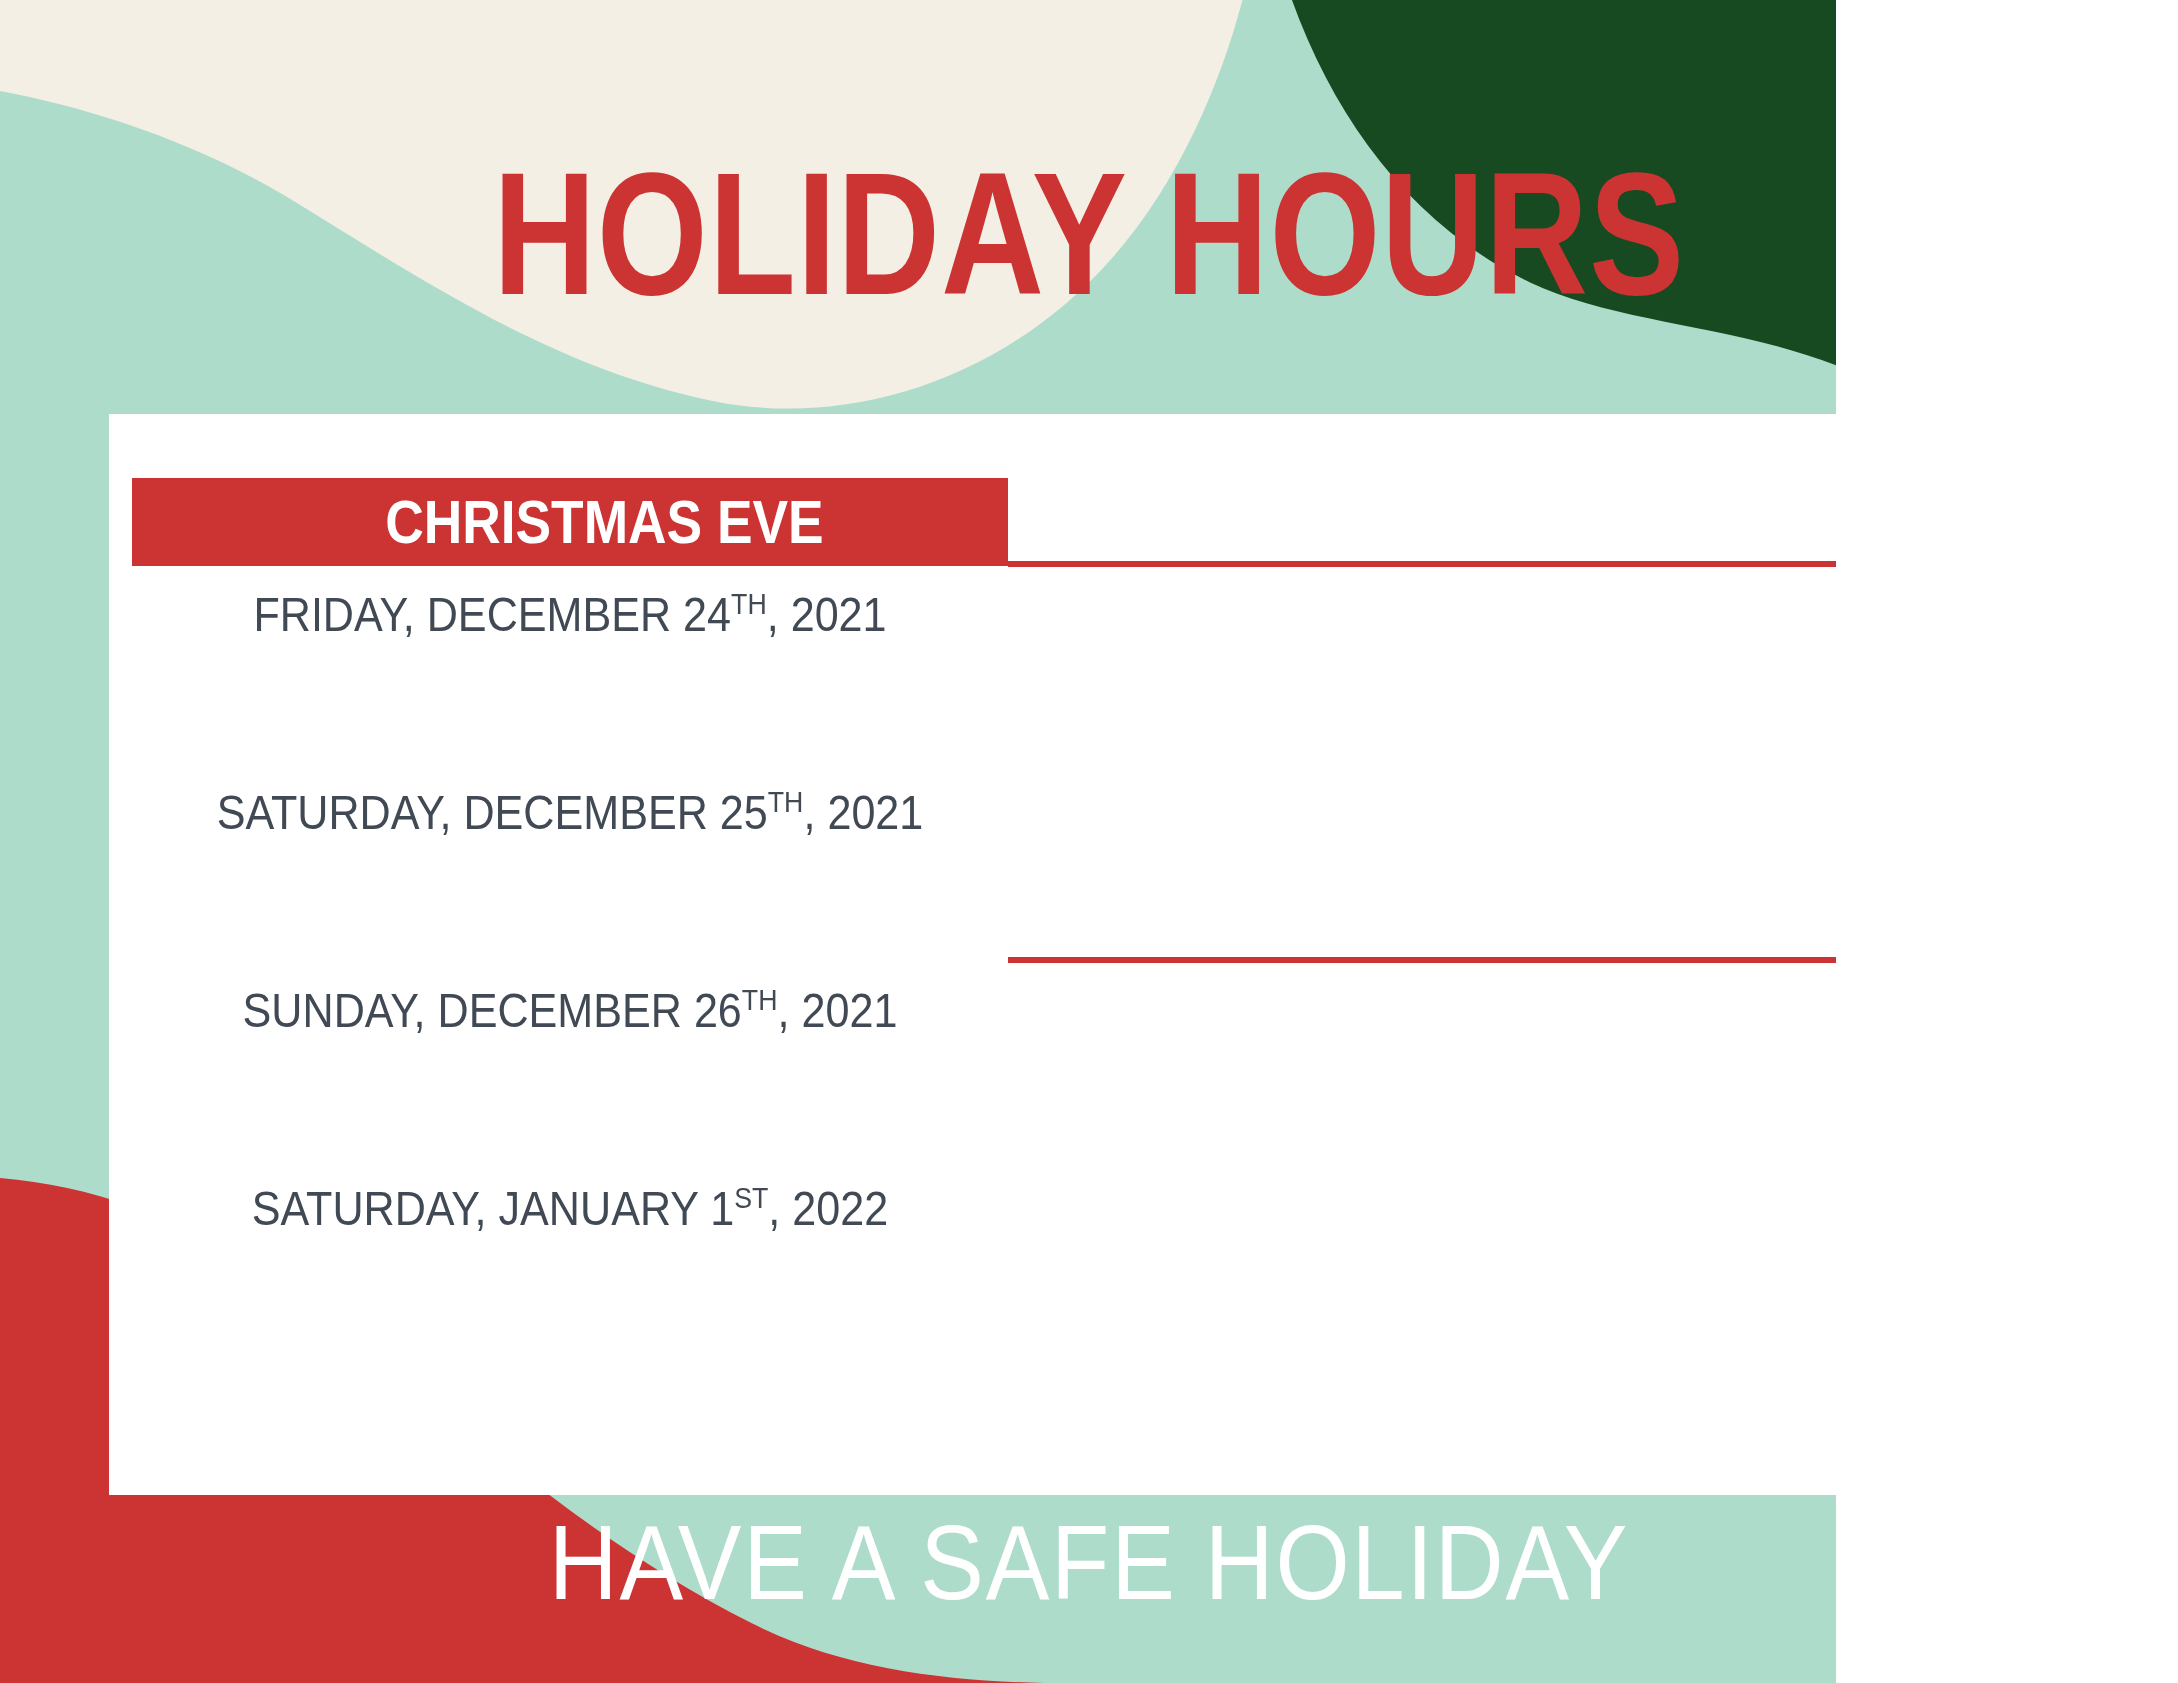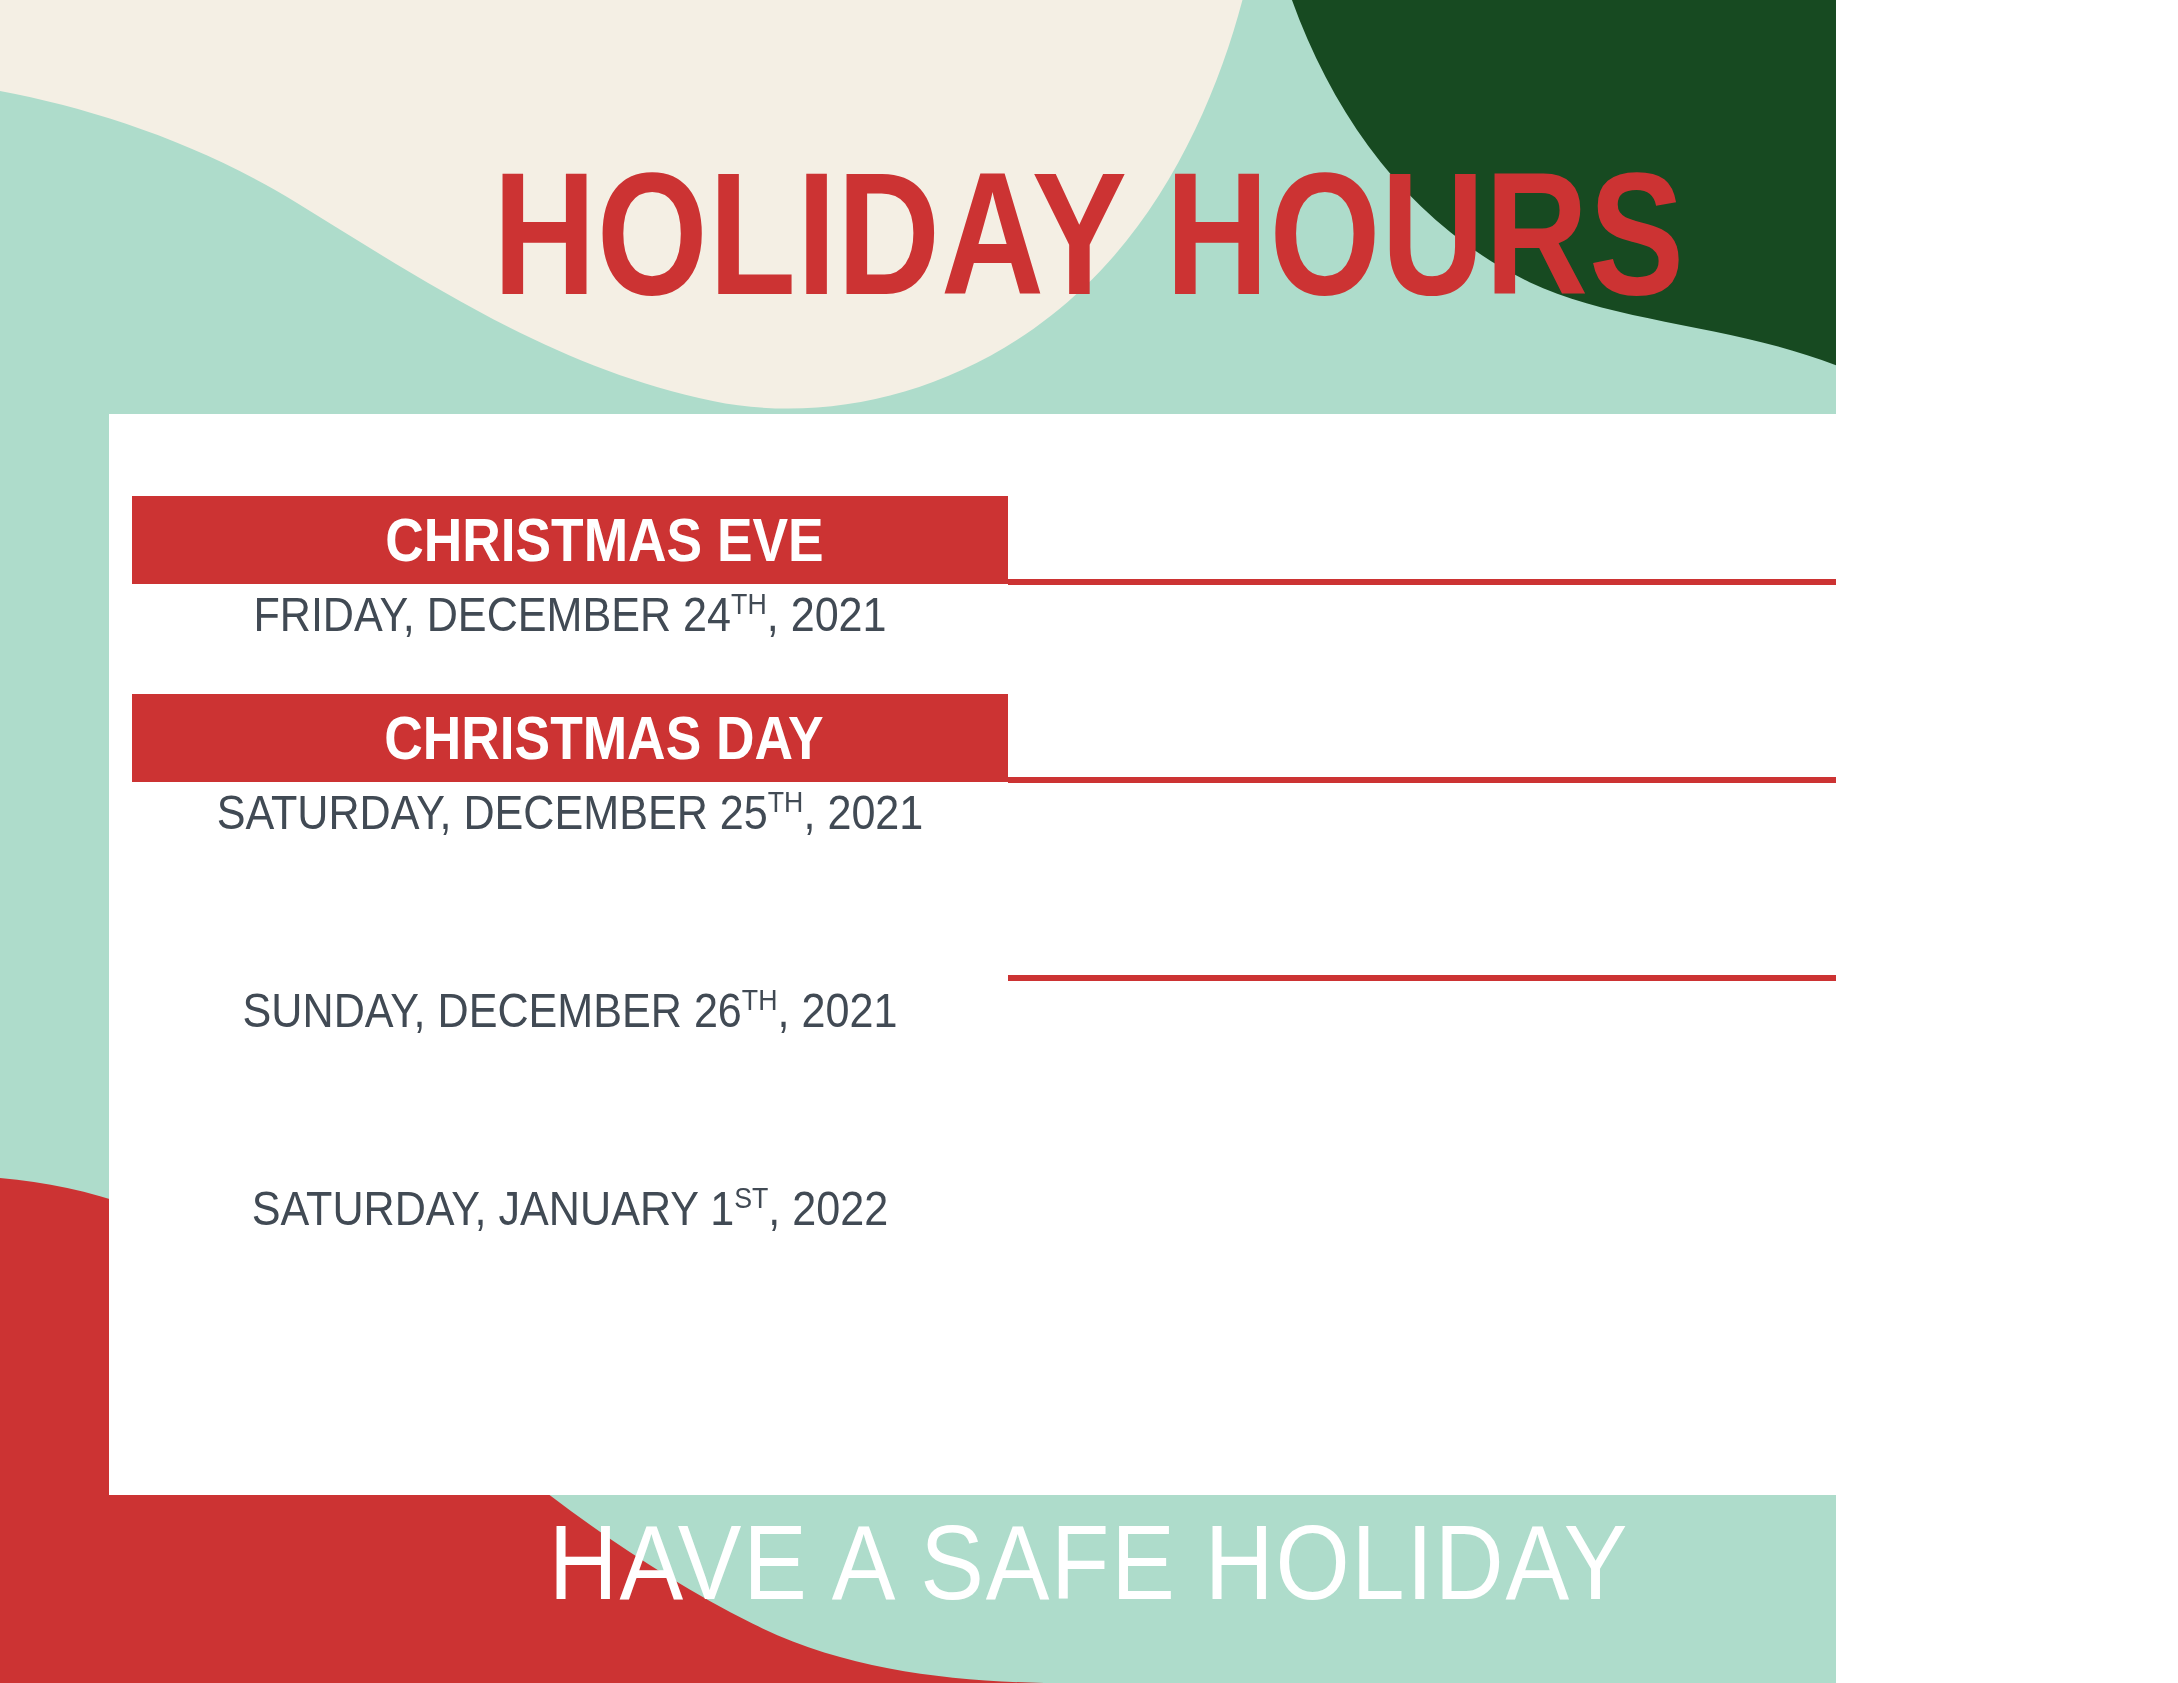--- a/index.html
+++ b/index.html
@@ -64,21 +64,21 @@
   }
   .row {
     position: relative;
     height: 198px;
   }
   .row:last-child { height: 210px; }
 
   .row-barwrap {
     position: absolute;
     left: 23px;
-    top: 82px;
+    top: 64px;
     width: 1888px;
     height: 93px;
   }
   .row-bar {
     position: absolute;
     left: 0;
     top: 0;
     width: 876px;
     height: 88px;
     background: #CC3333;
@@ -201,26 +201,20 @@
       <div class="row-barwrap">
         <div class="row-bar">
           <span class="row-bar-label">CHRISTMAS EVE</span>
         </div>
         <div class="row-rule"></div>
       </div>
       <div class="row-date"><span>FRIDAY, DECEMBER 24</span><sup>TH</sup><span>, 2021</span></div>
     </div>
 
     <div class="row">
-      <div class="row-barwrap">
-        <div class="row-bar">
-          <span class="row-bar-label">CHRISTMAS DAY</span>
-        </div>
-        <div class="row-rule"></div>
-      </div>
       <div class="row-date"><span>SATURDAY, DECEMBER 25</span><sup>TH</sup><span>, 2021</span></div>
     </div>
 
     <div class="row">
       <div class="row-barwrap">
         <div class="row-rule"></div>
       </div>
       <div class="row-date"><span>SUNDAY, DECEMBER 26</span><sup>TH</sup><span>, 2021</span></div>
     </div>
 

